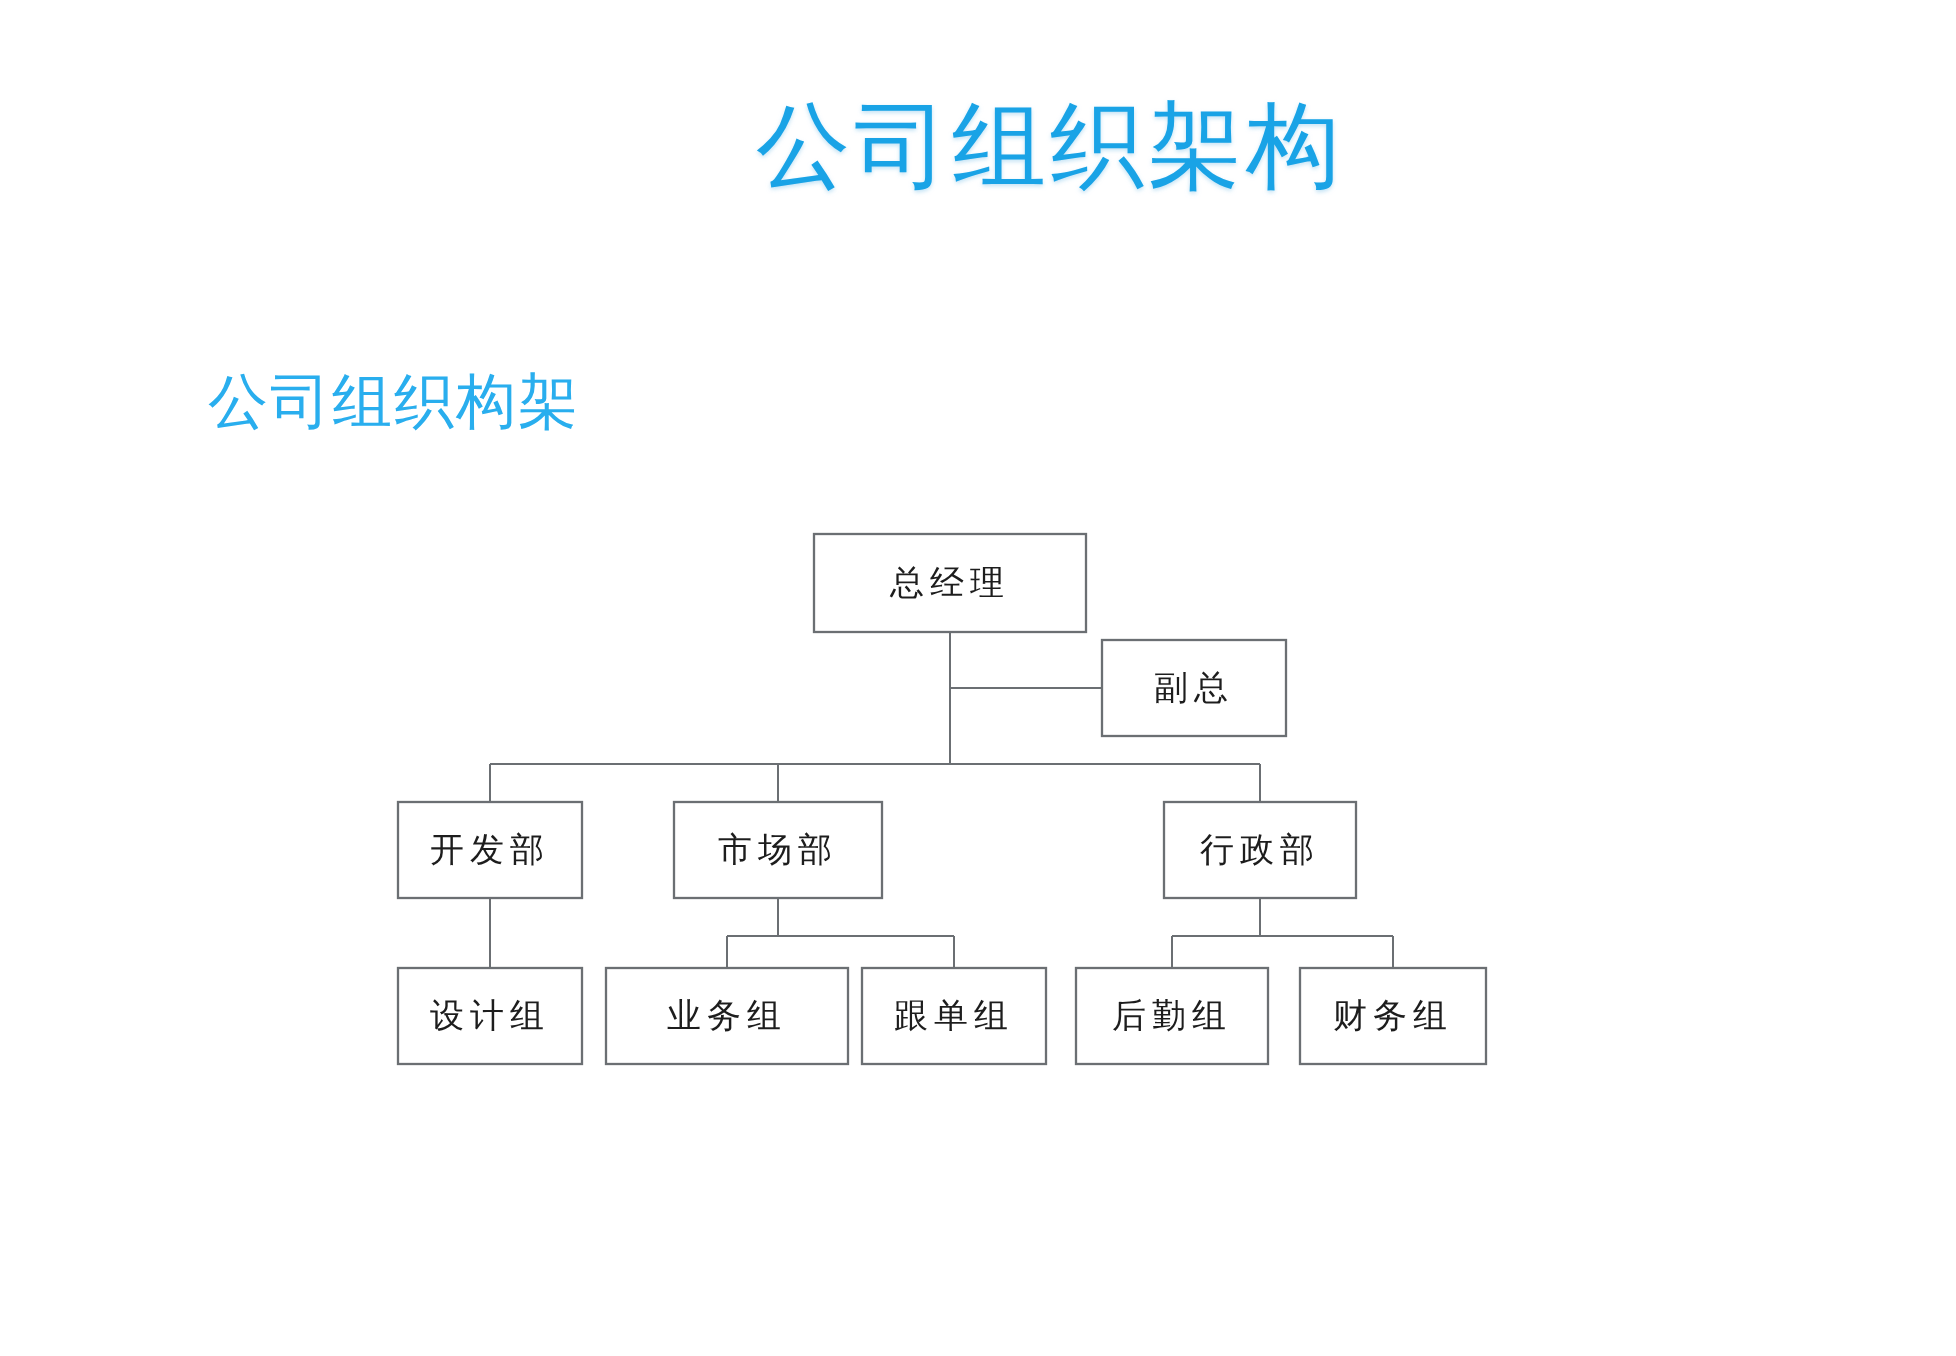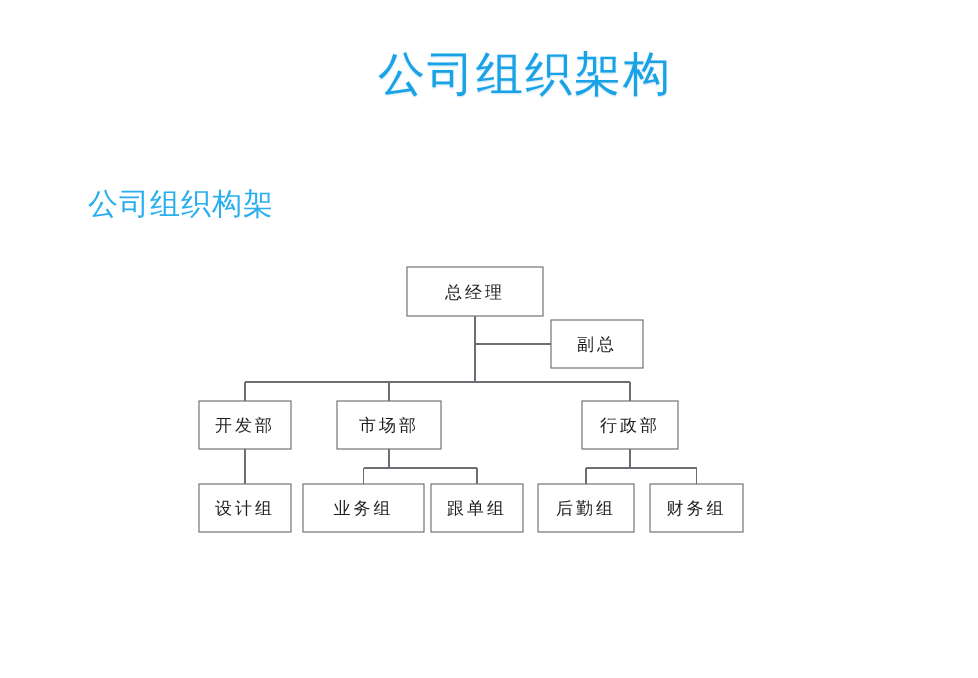--- a/index.html
+++ b/index.html
@@ -35,27 +35,27 @@
     color: #19a3e6;
     font-family: "DejaVu Sans", "Liberation Sans", sans-serif;
     font-weight: 400;
     white-space: nowrap;
     text-shadow: 0 1px 2px rgba(140, 200, 235, 0.55);
     margin-left: 36px;
   }
 
   #slide-subtitle {
     position: absolute;
-    left: 88px;
+    left: 104px;
     top: 184px;
     font-size: 30px;
     line-height: 40px;
     letter-spacing: 1px;
     color: #29aeee;
-    font-family: Liberation Sans, sans-serif;
+    font-family: Liberation Mono, monospace;
     font-weight: 400;
     white-space: nowrap;
   }
 
   #orgchart-wrap {
     position: absolute;
     left: 0;
     top: 0;
     width: 978px;
     height: 500px;

